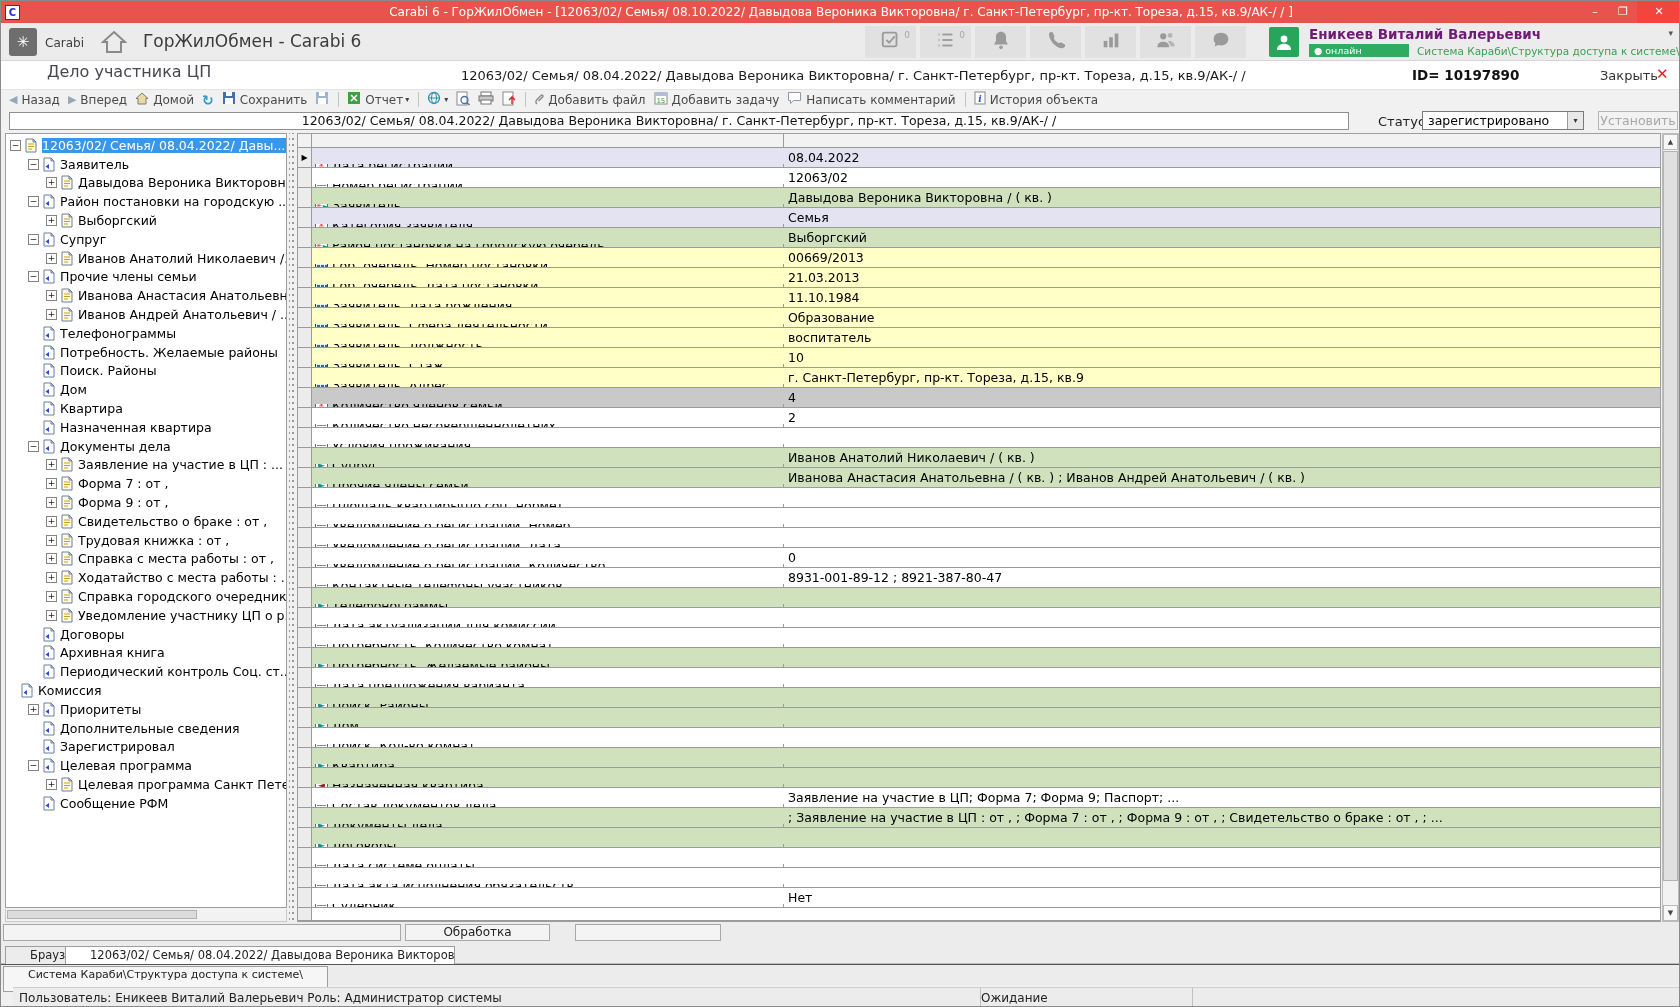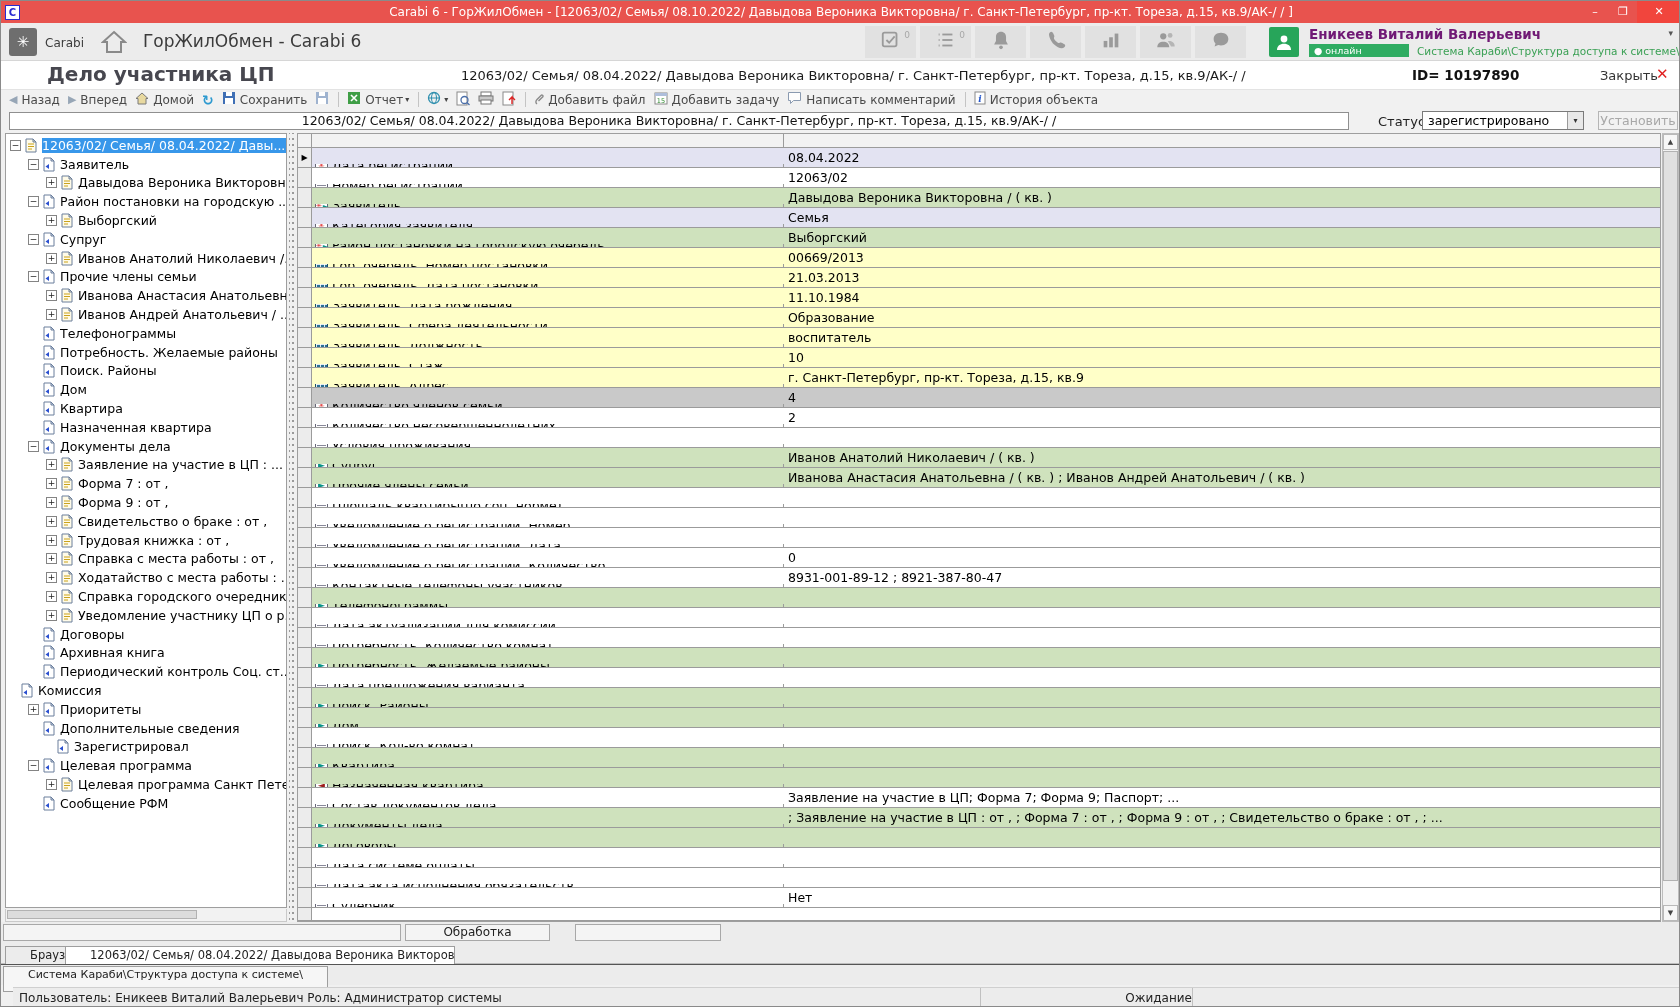--- a/index.html
+++ b/index.html
@@ -25,21 +25,21 @@
   .ab-count { position:absolute; right:6px; top:4px; font-size:9px; color:#a8a8a8; }
   .ab-user { position:absolute; left:1268px; top:3px; width:404px; height:33px; }
   .ab-avatar { position:absolute; left:0; top:1px; width:30px; height:30px; background:#27a55a; border-radius:2px; display:flex; align-items:center; justify-content:center; }
   .ab-name { position:absolute; left:40px; top:0; font-size:13.5px; font-weight:bold; color:#701a75; white-space:nowrap; }
   .ab-online { position:absolute; left:40px; top:18px; width:100px; height:13px; background:#2fac62; color:#fff; font-size:9.5px; line-height:13px; padding-left:5px; }
   .ab-syspath { position:absolute; left:148px; top:19px; font-size:10.5px; color:#3aa054; white-space:nowrap; }
   .ab-caret { position:absolute; right:0; top:2px; font-size:9px; color:#555; }
 
   
   .pagehdr { position:absolute; left:0; top:60px; width:1680px; height:28px; background:#fff; }
-  .ph-title { position:absolute; left:46px; top:1px; font-size:20px; font-weight:bold; color:#47474f; }
+  .ph-title { position:absolute; left:46px; top:1px; font-size:16px; font-weight:normal; color:#47474f; }
   .ph-sub { position:absolute; left:460px; top:7px; font-size:13px; color:#1a1a1a; white-space:nowrap; }
   .ph-id { position:absolute; left:1411px; top:6px; font-size:13.5px; font-weight:bold; color:#111; }
   .ph-close { position:absolute; left:1599px; top:7px; font-size:13px; color:#333; }
   .ph-x { position:absolute; left:1655px; top:4px; font-size:15px; font-weight:bold; color:#e02020; }
 
   
   .toolbar { position:absolute; left:0; top:88px; width:1680px; height:20px; background:#f1f1f1; border-top:1px solid #e3e3e3; display:flex; align-items:center; font-size:12px; color:#4a4a4a; }
   .tbr-btn { display:flex; align-items:center; margin-left:8px; white-space:nowrap; }
   .tbr-btn .lbl { margin-left:4px; }
   .tbr-sep { width:1px; height:15px; background:#c4c4c4; margin-left:9px; }
@@ -102,21 +102,21 @@
   .tabrow1 { position:absolute; left:0; top:943px; width:1680px; height:20px; background:#ececec; border-bottom:1px solid #bdbdbd; }
   .tab { position:absolute; top:2px; height:26px; border:1px solid #9e9e9e; background:#ececec; font-size:11.5px; padding:0 24px; line-height:16px; color:#222; white-space:nowrap; }
   .tab.active { background:#fff; }
   .t-browser { left:4px; }
   .t-path { left:64px; max-width:390px; overflow:hidden; background:#fff; }
   .tabrow2 { position:absolute; left:0; top:963px; width:1680px; height:21px; background:#ececec; border-top:1px solid #555; }
   .t-sys { left:2px; top:1px; background:#f6f6f6; font-size:11px; }
   .statusbar { position:absolute; left:12px; top:986px; width:1680px; height:21px; background:#ececec; border-top:1px solid #cfcfcf; display:flex; font-size:12px; color:#222; }
   .sb-cell { border-right:1px solid #c0c0c0; line-height:20px; white-space:nowrap; overflow:hidden; }
   .sb-left { width:968px; padding-left:6px; }
-  .sb-mid { width:212px; text-align:right; }
+  .sb-mid { width:212px; text-align:left; }
   .sb-right { flex:1; border-right:none; }
 </style>
 </head>
 <body>
 
 <div class="window">
 
   <div class="titlebar">
     <div class="tb-logo">C</div>
     <div class="tb-title">Carabi 6 - ГорЖилОбмен - [12063/02/ Семья/ 08.10.2022/ Давыдова Вероника Викторовна/ г. Санкт-Петербург, пр-кт. Тореза, д.15, кв.9/АК-/ / ]</div>
@@ -603,21 +603,21 @@
         </div>
         <div class="trow-tree" style="padding-left: 22px;">
           <span class="texp hidden"></span>
           <span class="tico"><svg width="14" height="15" viewBox="0 0 14 15">
               <path d="M2 1h7l3 3v10H2z" fill="#fff" stroke="#6b7f9c"></path>
               <path d="M9 1l3 3H9z" fill="#cfd8ea" stroke="#6b7f9c"></path>
               <path d="M3.5 12.5l3.5-2.5v5z" fill="#2b50d0" transform="translate(0,-3)"></path>
             </svg></span>
           <span class="tlabel">Дополнительные сведения</span>
         </div>
-        <div class="trow-tree" style="padding-left: 36px;">
+        <div class="trow-tree" style="padding-left: 22px;">
           <span class="texp hidden"></span>
           <span class="tico"><svg width="14" height="15" viewBox="0 0 14 15">
               <path d="M2 1h7l3 3v10H2z" fill="#fff" stroke="#6b7f9c"></path>
               <path d="M9 1l3 3H9z" fill="#cfd8ea" stroke="#6b7f9c"></path>
               <path d="M3.5 12.5l3.5-2.5v5z" fill="#2b50d0" transform="translate(0,-3)"></path>
             </svg></span>
           <span class="tlabel">Зарегистрировал</span>
         </div>
         <div class="trow-tree" style="padding-left: 22px;">
           <span class="texp">−</span>

